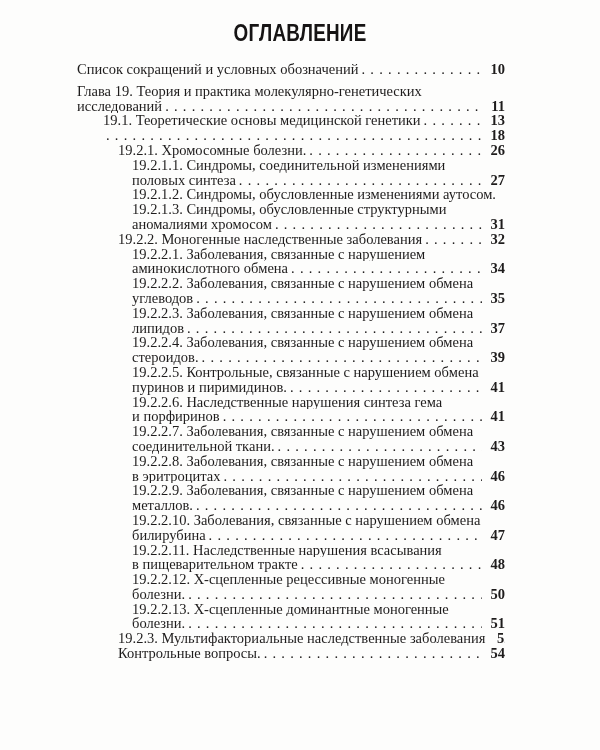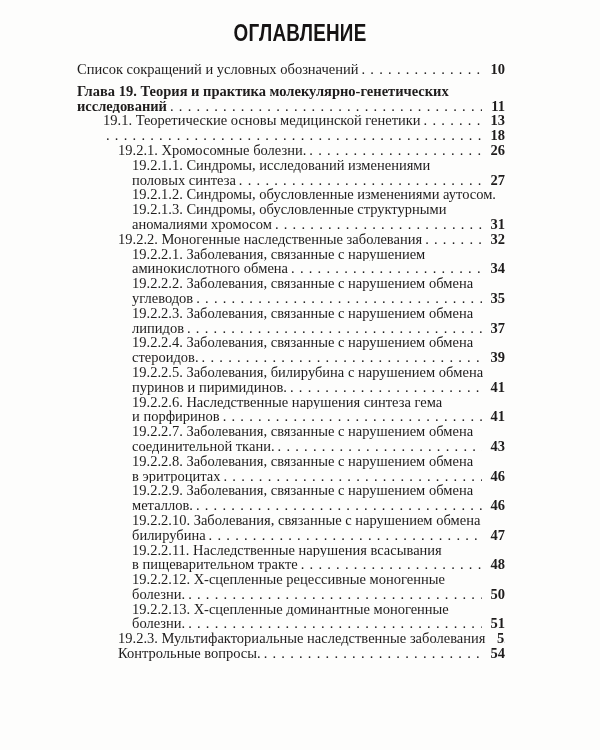--- a/index.html
+++ b/index.html
@@ -41,21 +41,21 @@
     display: flex;
     align-items: baseline;
     height: 14.8px;
     line-height: 14.8px;
     font-size: 14.5px;
     white-space: nowrap;
     overflow: hidden;
   }
   .row.gap { margin-top: 7px; }
   .row .txt { flex: 0 0 auto; white-space: pre; }
-  .row.bold .txt { font-weight: 700; text-align: right; }
+  .row.bold .txt { font-weight: 400; text-align: right; }
   .ind-0 { padding-left: 0; }
   .ind-1 { padding-left: 26px; }
   .ind-2 { padding-left: 41px; }
   .ind-3 { padding-left: 55px; }
   .dots {
     flex: 1 1 auto;
     min-width: 0;
     overflow: hidden;
     margin-left: 3px;
     margin-right: 2px;
@@ -98,21 +98,21 @@
       <div class="row ind-1">
         <span class="dots"></span>
         <span class="pg">18</span>
       </div>
       <div class="row ind-2">
         <span class="txt">19.2.1. Хромосомные болезни.</span>
         <span class="dots"></span>
         <span class="pg">26</span>
       </div>
       <div class="row ind-3">
-        <span class="txt">19.2.1.1. Синдромы, исследований изменениями</span>
+        <span class="txt">19.2.1.1. Синдромы, соединительной изменениями</span>
       </div>
       <div class="row ind-3">
         <span class="txt">половых синтеза</span>
         <span class="dots"></span>
         <span class="pg">27</span>
       </div>
       <div class="row ind-3">
         <span class="txt">19.2.1.2. Синдромы, обусловленные изменениями аутосом.</span>
         <span class="dots"></span>
         <span class="pg">30</span>
@@ -156,21 +156,21 @@
       </div>
       <div class="row ind-3">
         <span class="txt">19.2.2.4. Заболевания, связанные с нарушением обмена</span>
       </div>
       <div class="row ind-3">
         <span class="txt">стероидов.</span>
         <span class="dots"></span>
         <span class="pg">39</span>
       </div>
       <div class="row ind-3">
-        <span class="txt">19.2.2.5. Заболевания, билирубина с нарушением обмена</span>
+        <span class="txt">19.2.2.5. Контрольные, связанные с нарушением обмена</span>
       </div>
       <div class="row ind-3">
         <span class="txt">пуринов и пиримидинов.</span>
         <span class="dots"></span>
         <span class="pg">41</span>
       </div>
       <div class="row ind-3">
         <span class="txt">19.2.2.6. Наследственные нарушения синтеза гема</span>
       </div>
       <div class="row ind-3">

